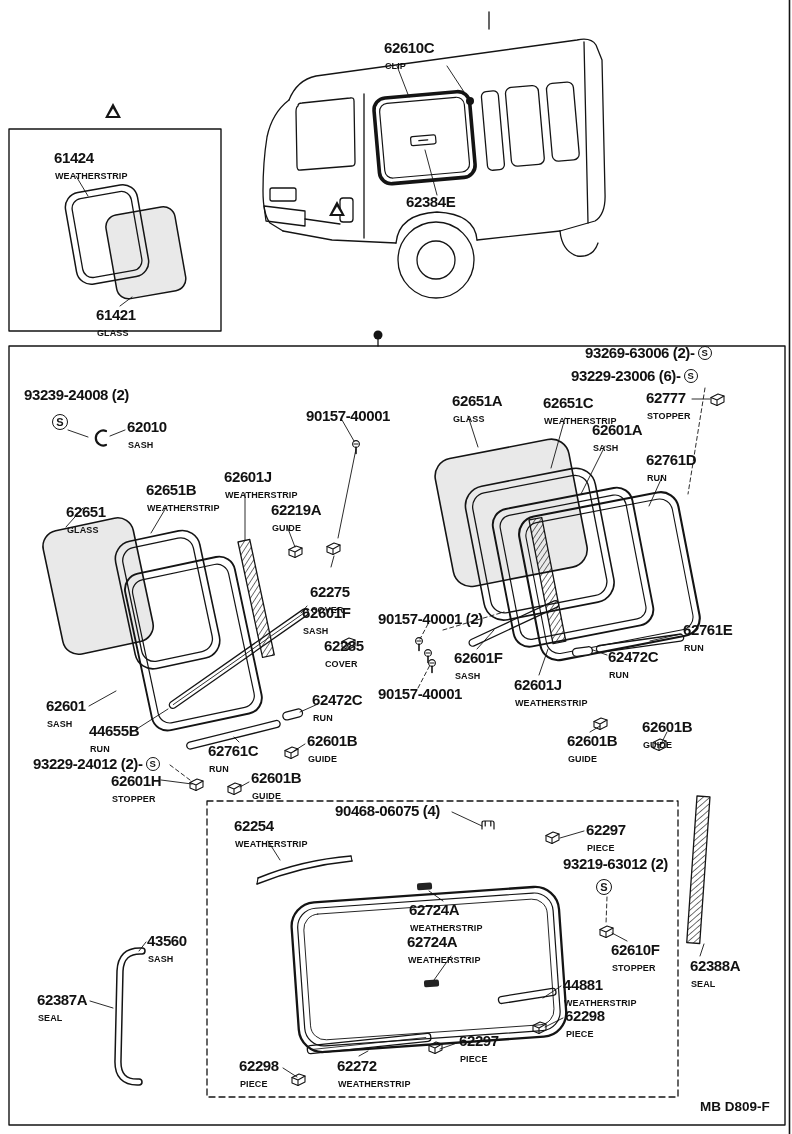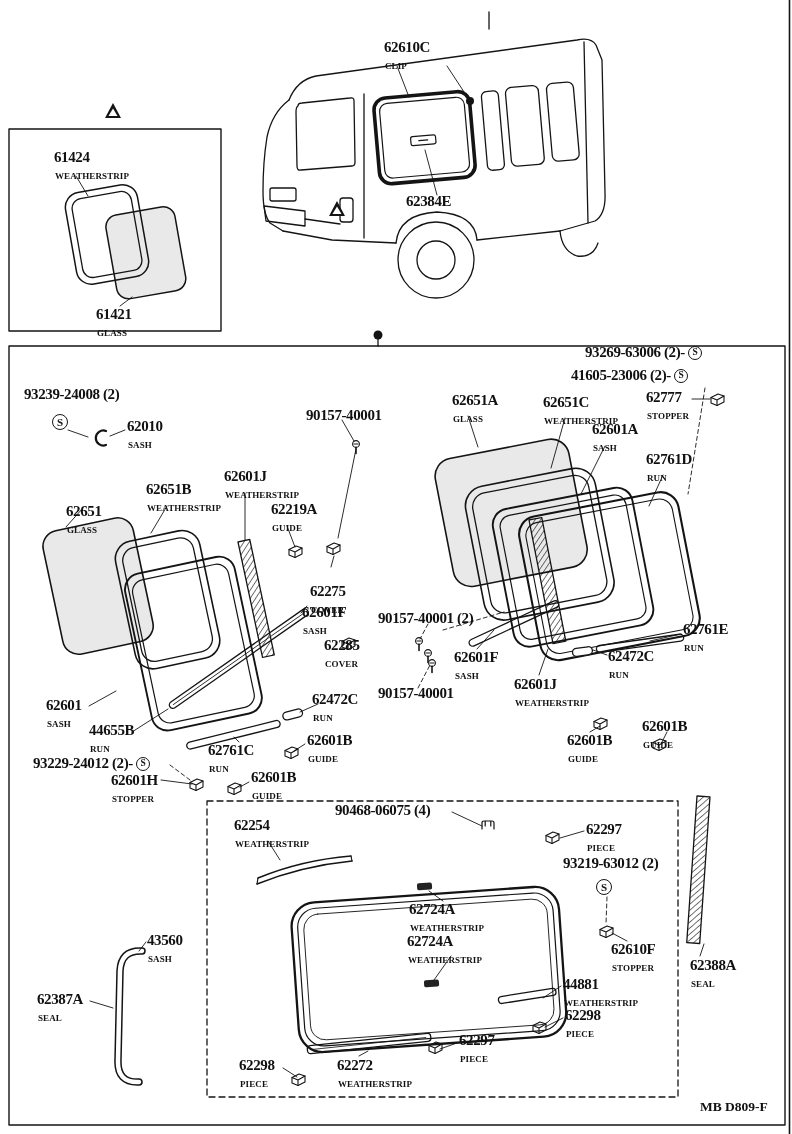--- a/index.html
+++ b/index.html
@@ -1,18 +1,18 @@
 <!DOCTYPE html>
 <html><head>
 <meta charset="utf-8">
 <style>
   *{margin:0;padding:0;box-sizing:border-box}
   html,body{width:792px;height:1134px;background:#ffffff}
   #stage{position:relative;width:792px;height:1134px;overflow:hidden;background:#ffffff;
-         font-family:Liberation Serif, serif;color:#141414}
+         font-family:Liberation Sans, sans-serif;color:#141414}
   #stage svg{position:absolute;left:0;top:0}
   .lbl{position:absolute;white-space:nowrap;color:#111}
   .num{display:flex;align-items:center;gap:2px;font-weight:bold;font-size:15px;line-height:1.02;letter-spacing:-0.4px}
   .sub{font-weight:bold;font-size:9px;letter-spacing:0.1px;line-height:1.2;padding-left:1px}
   .scircle{display:inline-flex;width:14px;height:14px;margin-left:1px;border:1.5px solid #141414;border-radius:50%;
            align-items:center;justify-content:center;font-size:9.5px;font-weight:bold;flex:0 0 auto}
   .s-abs{position:absolute;width:16px;height:16px;border:1.7px solid #141414;border-radius:50%;
          display:flex;align-items:center;justify-content:center;font-size:11px;font-weight:bold}
   .footer{position:absolute;font-weight:bold;font-size:13.5px;letter-spacing:0;color:#111}
 </style>
@@ -310,21 +310,21 @@
   <span class="num">
         <span>93269-63006 (2)-</span>
         <span class="scircle">
           <span>S</span>
         </span>
       </span>
 </div>
 
 <div class="lbl" style="left:571px;top:368px">
   <span class="num">
-        <span>41605-23006 (2)-</span>
+        <span>93229-23006 (6)-</span>
         <span class="scircle">
           <span>S</span>
         </span>
       </span>
 </div>
 
 <div class="lbl" style="left:646px;top:390px">
   <span class="num">62777</span>
   <span class="sub">STOPPER</span>
 </div>

